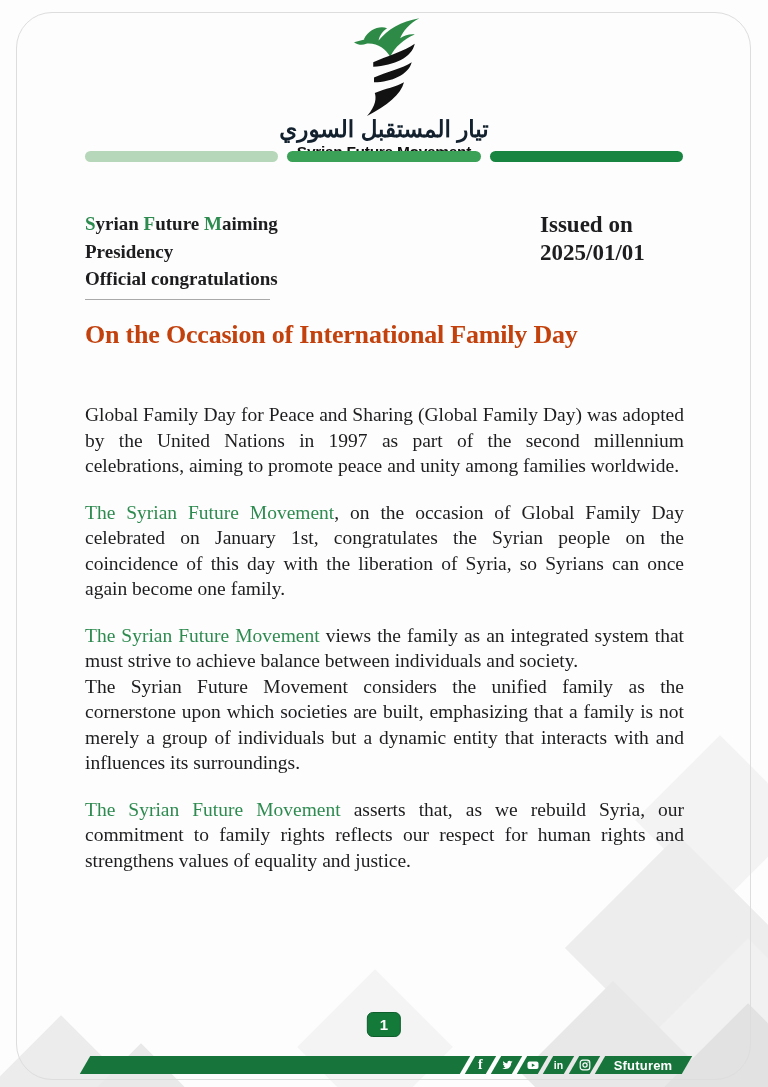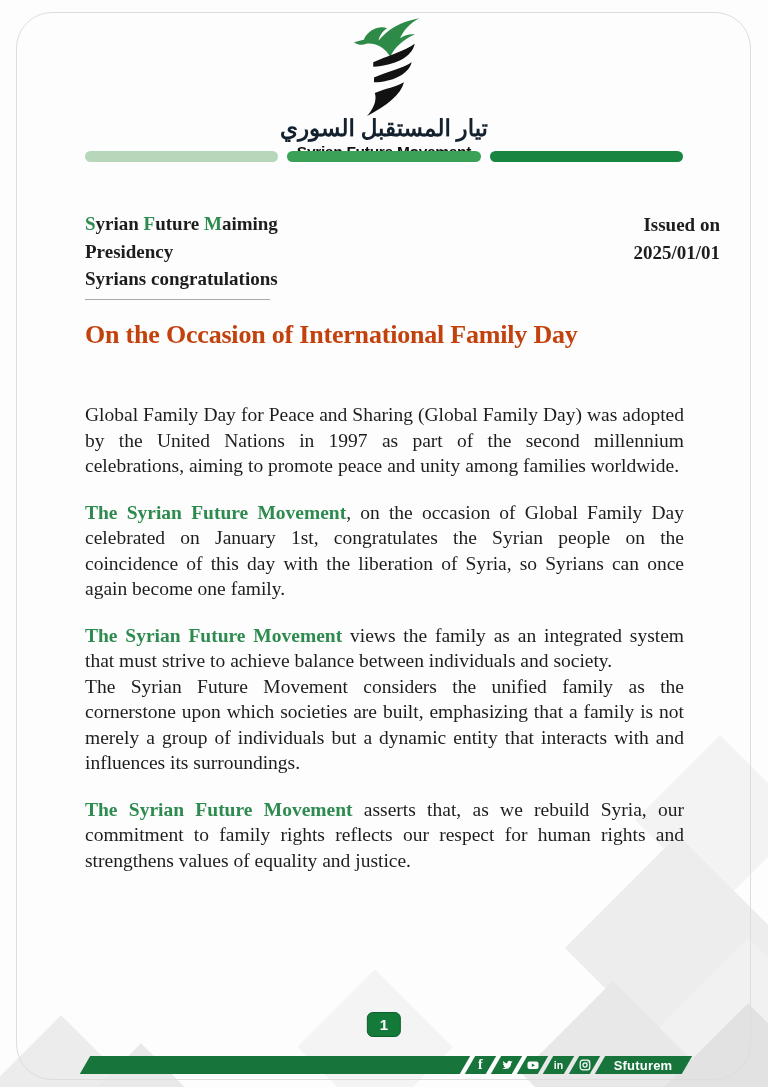--- a/index.html
+++ b/index.html
@@ -15,44 +15,44 @@
   .wm6{left:320px;top:992px;width:110px;height:110px;background:#f4f4f4;}
   .wm7{left:96px;top:1062px;width:90px;height:90px;background:#e9e9e9;}
   .wm8{left:660px;top:760px;width:120px;height:120px;background:#f3f3f3;}
   
   .page-border{position:absolute;left:16px;top:12px;right:17px;bottom:7px;
                border:1px solid #ddd;border-radius:36px;z-index:1;background:transparent;}
   .layer{position:absolute;z-index:2;}
   
   .logo-wrap{left:0;top:16px;width:768px;text-align:center;}
   .logo-svg{display:block;margin:0 auto;}
-  .logo-ar{font-family:Liberation Serif, serif;font-weight:bold;font-size:23px;color:#13212e;
+  .logo-ar{font-family:Liberation Sans, sans-serif;font-weight:bold;font-size:23px;color:#13212e;
            line-height:26px;direction:rtl;}
   .logo-en{font-family:"Liberation Sans",sans-serif;font-weight:bold;font-size:15.5px;color:#101010;
            letter-spacing:-0.3px;line-height:18px;margin-top:1px;}
   
   .bars{left:85px;top:151px;width:598px;display:flex;gap:9px;}
   .bar{height:11px;border-radius:6px;flex:1;}
   .bar-light{background:#b7d7ba;}
   .bar-mid{background:#3aa156;}
   .bar-dark{background:#188540;}
   
   .lh-left{left:85px;top:210px;width:400px;font-weight:bold;font-size:19px;line-height:27.5px;}
   .lh-left .g{color:#2e8b50;}
   .lh-rule{left:85px;top:299px;width:185px;height:1px;background:#a9a9a9;}
-  .issued{left:540px;top:211px;width:180px;font-weight:bold;font-size:19px;line-height:28px;text-align:right;}
+  .issued{left:540px;top:211px;width:180px;font-weight:bold;font-size:23px;line-height:28px;}
   
   .doc-title{left:85px;top:320px;width:640px;font-weight:bold;font-size:26px;
              letter-spacing:-0.2px;color:#c2410c;white-space:nowrap;}
   
   .doc-body{left:85px;top:402px;width:599px;font-size:19.5px;line-height:25.5px;
             text-align:justify;}
   .para{margin:0;}
   .p-gap{margin-top:21px;}
-  .lead{color:#2e8b50;font-weight:bold;}
+  .lead{color:#2e8b50;}
   
   .page-badge{left:50%;top:1012px;transform:translateX(-50%);background:#147a3a;color:#fff;
               font-family:"Liberation Sans",sans-serif;font-weight:bold;font-size:15px;
               padding:3px 12px;border-radius:6px;border:1px solid #0e5e2c;}
   
   .footer{left:85px;top:1056px;height:18px;display:flex;gap:5px;align-items:stretch;}
   .tile{background:#17753b;transform:skewX(-30deg);display:flex;align-items:center;justify-content:center;}
   .tile-long{width:380px;}
   .tile-icon{width:21px;}
   .tile-handle{padding:0 14px;}
@@ -96,21 +96,21 @@
 
   <div class="layer bars">
     <div class="bar bar-light"></div>
     <div class="bar bar-mid"></div>
     <div class="bar bar-dark"></div>
   </div>
 
   <div class="layer lh-left">
     <div><span class="g">S</span><span>yrian </span><span class="g">F</span><span>uture </span><span class="g">M</span><span>aiming</span></div>
     <div>Presidency</div>
-    <div>Syrians congratulations</div>
+    <div>Official congratulations</div>
   </div>
   <div class="layer lh-rule"></div>
 
   <div class="layer issued">
     <div>Issued on</div>
     <div>2025/01/01</div>
   </div>
 
   <div class="layer doc-title">On the Occasion of International Family Day</div>
 

